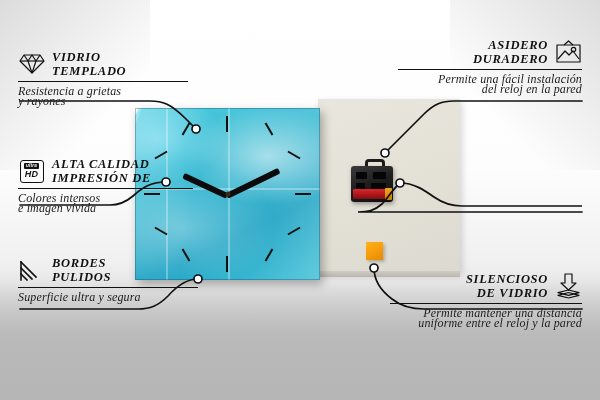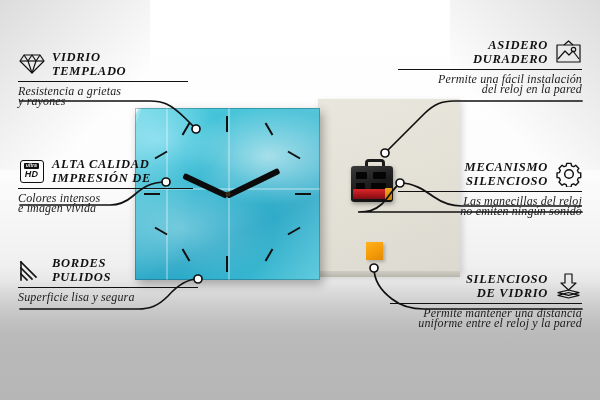--- a/index.html
+++ b/index.html
@@ -221,21 +221,21 @@
             <path d="M2,3 L2,21"></path>
           </g>
         </svg>
       </span>
       <span>
         <div class="f-head">BORDES</div>
         <div class="f-head">PULIDOS</div>
       </span>
     </div>
     <div class="f-rule"></div>
-    <div class="f-desc">Superficie lisa y segura</div>
+    <div class="f-desc">Superficie ultra y segura</div>
   </div>
 
   <div class="feature f-right" style="left:398px;top:38px;width:184px;">
     <div class="f-row">
       <span>
         <div class="f-head">ASIDERO</div>
         <div class="f-head">DURADERO</div>
       </span>
       <span class="f-icon">
         <svg width="27" height="24" viewBox="0 0 27 24">
@@ -246,39 +246,20 @@
             <circle cx="18.5" cy="9.5" r="2.2"></circle>
           </g>
         </svg>
       </span>
     </div>
     <div class="f-rule"></div>
     <div class="f-desc">Permite una fácil instalación</div>
     <div class="f-desc">del reloj en la pared</div>
   </div>
 
-  <div class="feature f-right" style="left:398px;top:160px;width:184px;">
-    <div class="f-row">
-      <span>
-        <div class="f-head">MECANISMO</div>
-        <div class="f-head">SILENCIOSO</div>
-      </span>
-      <span class="f-icon">
-        <svg width="26" height="26" viewBox="0 0 26 26">
-          <g fill="none" stroke="#111" stroke-width="1.5" stroke-linejoin="round">
-            <path d="M10.6,1.6 h4.8 l.5,2.6 2.3,1 2.2,-1.5 3.4,3.4 -1.5,2.2 1,2.3 2.6,.5 v4.8 l-2.6,.5 -1,2.3 1.5,2.2 -3.4,3.4 -2.2,-1.5 -2.3,1 -.5,2.6 h-4.8 l-.5,-2.6 -2.3,-1 -2.2,1.5 -3.4,-3.4 1.5,-2.2 -1,-2.3 -2.6,-.5 v-4.8 l2.6,-.5 1,-2.3 -1.5,-2.2 3.4,-3.4 2.2,1.5 2.3,-1 Z" transform="scale(0.92) translate(1,1)"></path>
-            <circle cx="13" cy="13" r="4.3"></circle>
-          </g>
-        </svg>
-      </span>
-    </div>
-    <div class="f-rule"></div>
-    <div class="f-desc">Las manecillas del reloj</div>
-    <div class="f-desc">no emiten ningún sonido</div>
-  </div>
 
   <div class="feature f-right" style="left:390px;top:272px;width:192px;">
     <div class="f-row">
       <span>
         <div class="f-head">SILENCIOSO</div>
         <div class="f-head">DE VIDRIO</div>
       </span>
       <span class="f-icon">
         <svg width="27" height="26" viewBox="0 0 27 26">
           <g fill="none" stroke="#111" stroke-width="1.2" stroke-linejoin="round">

